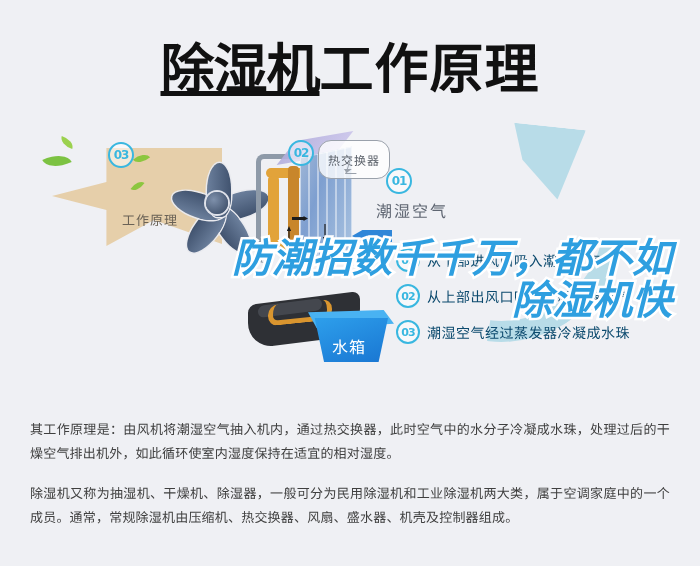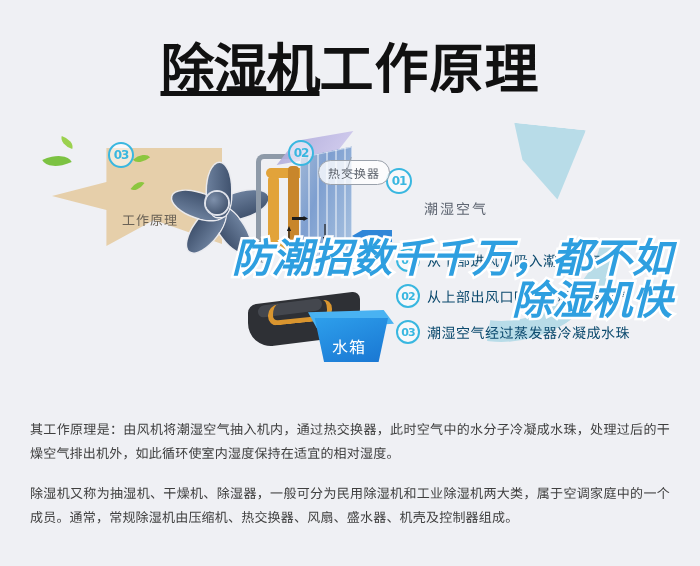--- a/index.html
+++ b/index.html
@@ -167,35 +167,35 @@
     font-size:12px;font-weight:bold;
     display:flex;align-items:center;justify-content:center;
     background:rgba(255,255,255,.55);
     letter-spacing:-1px;
   }
   .badge-03a{left:108px;top:22px;}
   .badge-02{left:288px;top:20px;}
   .badge-01{left:386px;top:48px;}
 
   .bubble{
-    position:absolute;left:318px;top:20px;padding:3px 9px;
+    position:absolute;left:318px;top:20px;padding:10px 9px;
     border:1.5px solid #9aa1ab;border-radius:13px;background:rgba(255,255,255,.8);
-    font-size:12px;color:#5d636c;white-space:nowrap;letter-spacing:1px;margin-top:20px;
+    font-size:12px;color:#5d636c;white-space:nowrap;letter-spacing:1px;
   }
   .bubble-tail{
     position:absolute;left:348px;top:37px;width:10px;height:16px;
     border-left:1.5px solid #9aa1ab;border-bottom:1.5px solid #9aa1ab;
     transform:skewX(-18deg);
   }
   .bubble-tail:after{
     content:"";position:absolute;left:-4px;bottom:-4px;
     border:4px solid transparent;border-top-color:#9aa1ab;
   }
   .humid-lbl{
-    position:absolute;left:424px;top:78px;font-size:14px;color:#5f6672;letter-spacing:2px;
+    position:absolute;left:376px;top:78px;font-size:16px;color:#5f6672;letter-spacing:2px;
     white-space:nowrap;
   }
 
   
   .legend{position:absolute;left:396px;top:128px;width:300px;}
   .legend-row{
     display:flex;align-items:center;margin-bottom:12px;white-space:nowrap;
   }
   .legend-badge{
     width:20px;height:20px;border-radius:50%;border:2px solid #39b7e0;color:#39b7e0;

